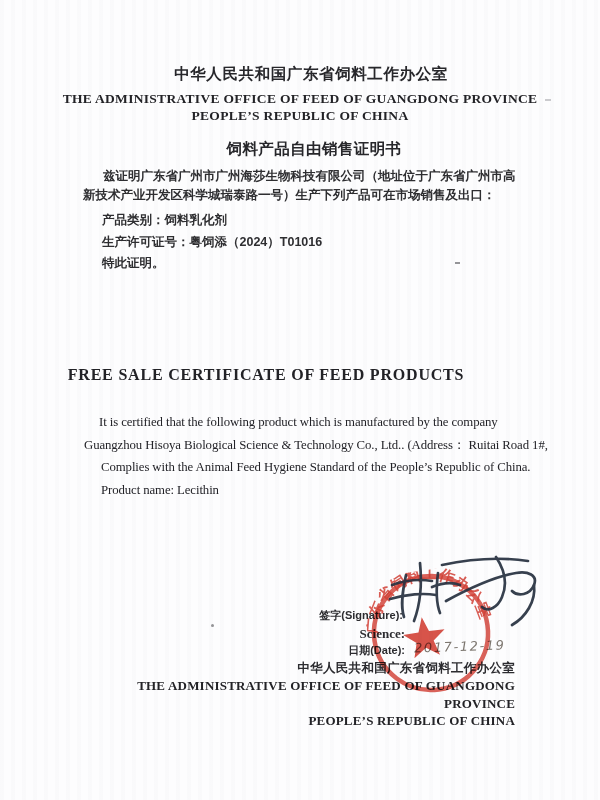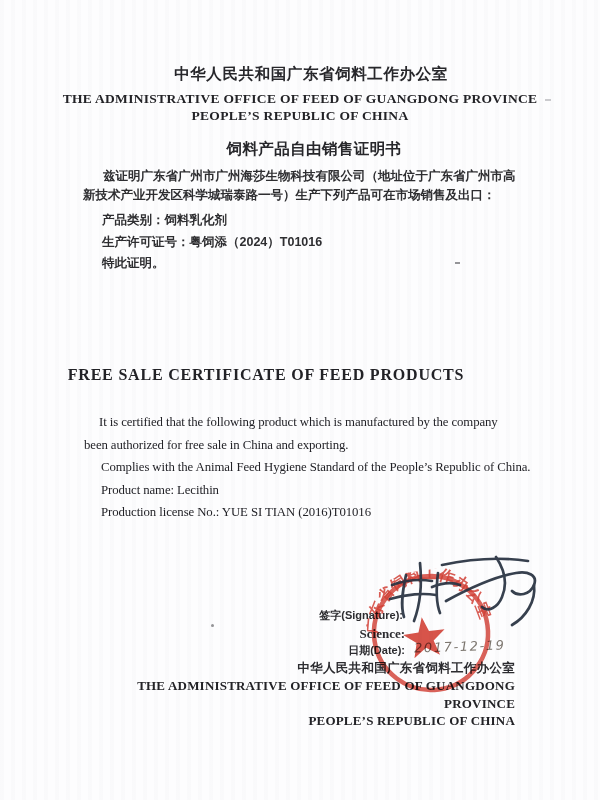--- a/index.html
+++ b/index.html
@@ -103,24 +103,23 @@
     <div class="cn-items">
       <div class="cn-item">产品类别：饲料乳化剂</div>
       <div class="cn-item">生产许可证号：粤饲添（2024）T01016</div>
       <div class="cn-item">特此证明。</div>
     </div>
   </div>
 
   <div class="en-heading">FREE SALE CERTIFICATE OF FEED PRODUCTS</div>
   <div class="en-body">
     <div class="en-line indent">It is certified that the following product which is manufactured by the company</div>
-    <div class="en-line">been authorized for free sale in China and exporting.</div>
+    <div class="en-line">Guangzhou Hisoya Biological Science &amp; Technology Co., Ltd.. (Address： Ruitai Road 1#,</div>
     <div class="en-line item">Complies with the Animal Feed Hygiene Standard of the People’s Republic of China.</div>
     <div class="en-line item">Product name: Lecithin</div>
-    <div class="en-line item">Production license No.: YUE SI TIAN (2016)T01016</div>
   </div>
 
   <div class="date-value">2017-12-19</div>
 
   <div class="sig-block">
     <div class="sig-line pr112">签字(Signature):</div>
     <div class="sig-line pr110 director">Science:</div>
     <div class="sig-line pr110">日期(Date):</div>
     <div class="office-cn">中华人民共和国广东省饲料工作办公室</div>
     <div class="office-en">THE ADMINISTRATIVE OFFICE OF FEED OF GUANGDONG PROVINCE</div>

